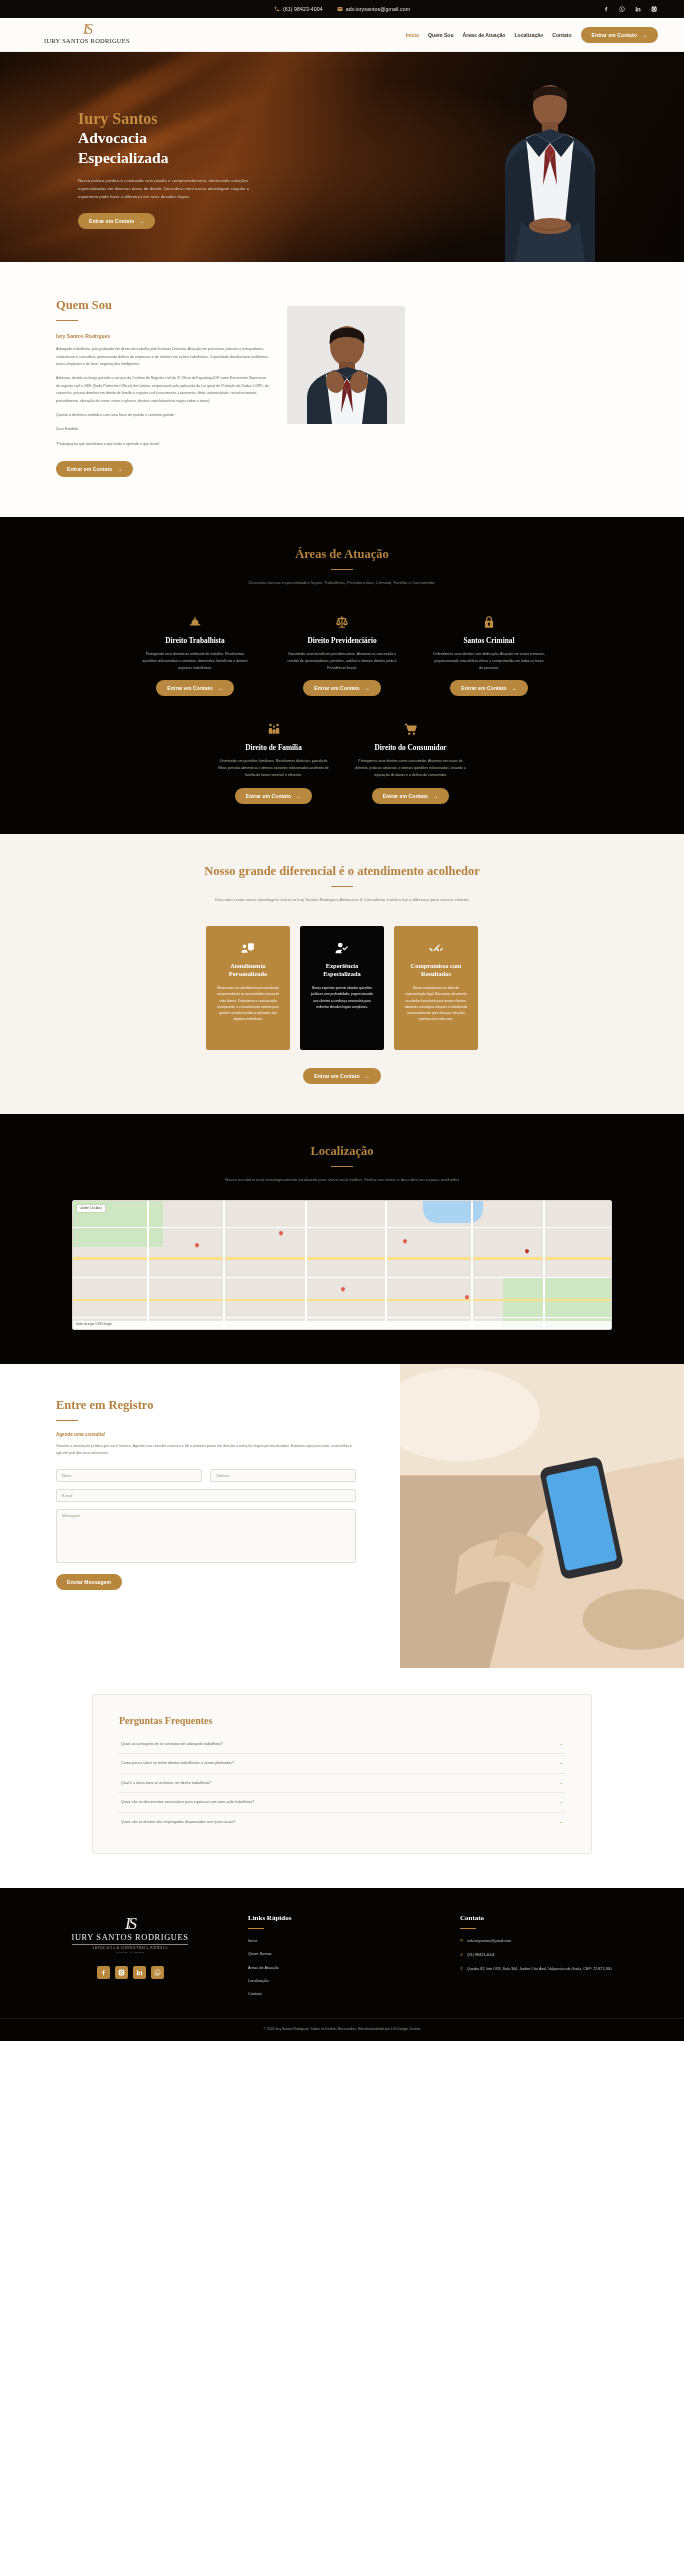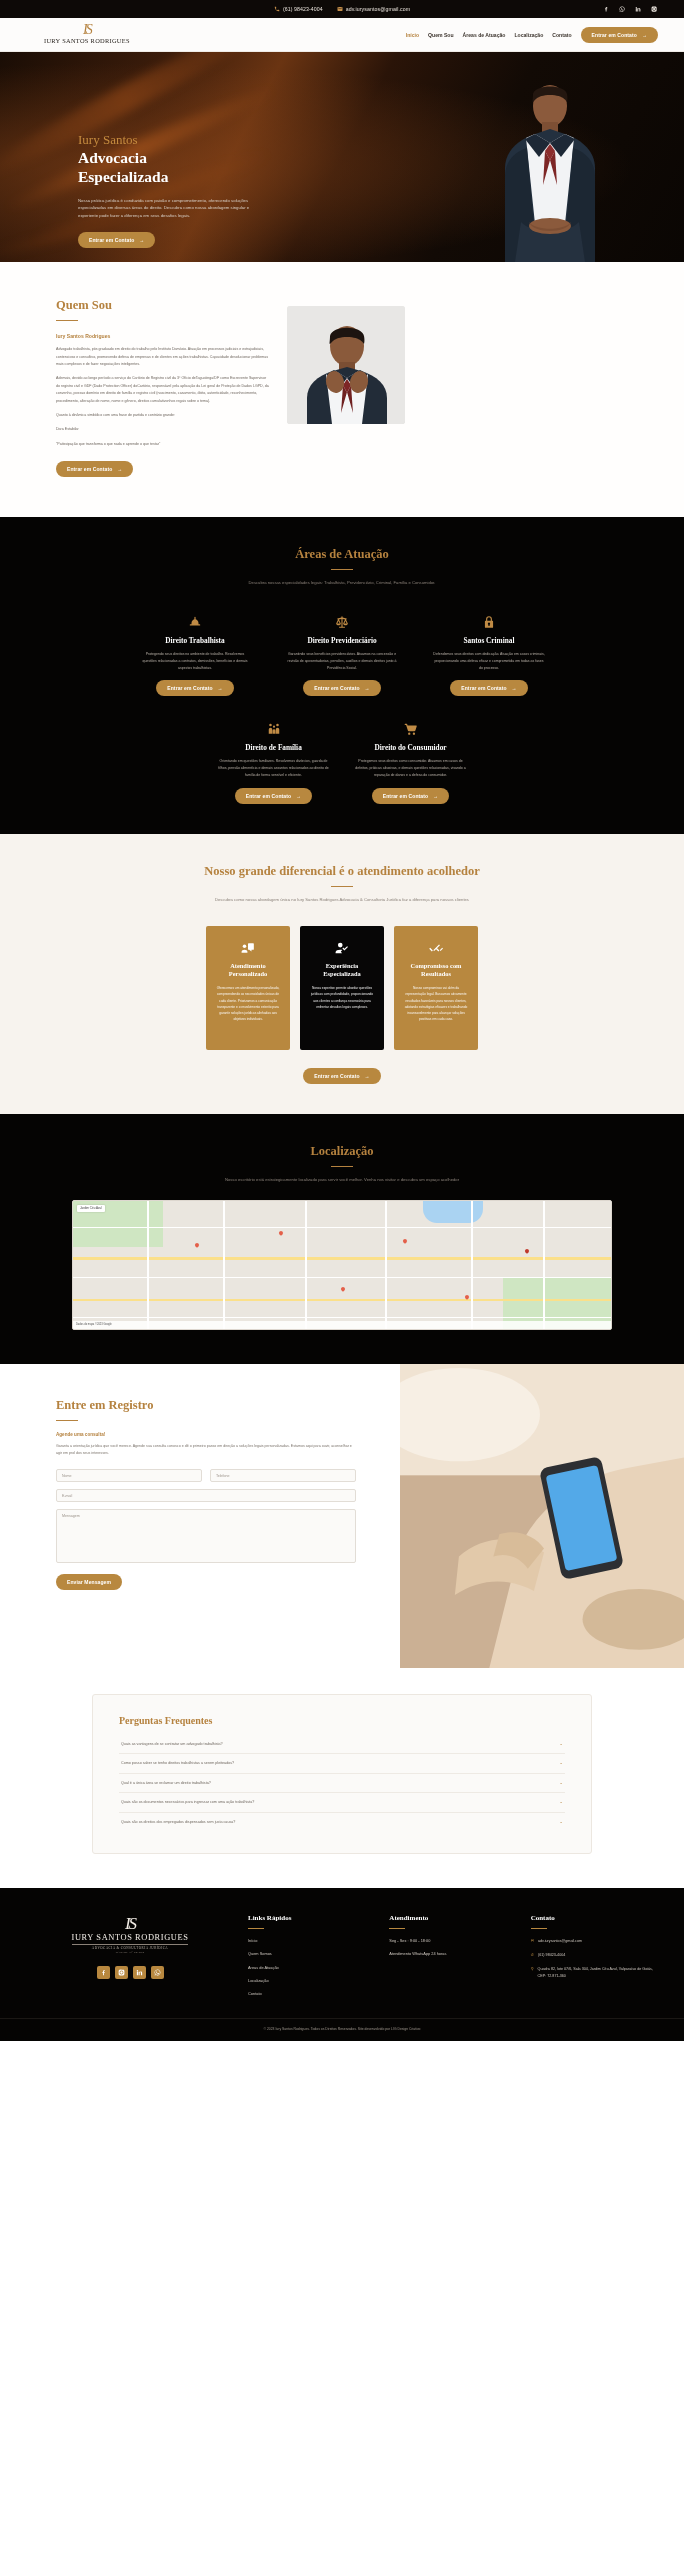--- a/index.html
+++ b/index.html
@@ -46,21 +46,21 @@
       radial-gradient(ellipse 120% 80% at 18% 55%, rgba(140,70,25,.55), rgba(0,0,0,0) 62%),
       linear-gradient(118deg,#1a0d05 0%,#3d1d0b 22%,#6a3412 36%,#2a1408 50%,#120a05 68%,#0a0603 100%);
   }
   .hero .streak{position:absolute;border-radius:50%;filter:blur(5px);opacity:.55;}
   .s1{width:330px;height:26px;left:-40px;top:34px;transform:rotate(-28deg);background:linear-gradient(90deg,rgba(0,0,0,0),#9c4c18,rgba(0,0,0,0));}
   .s2{width:300px;height:18px;left:-10px;top:88px;transform:rotate(-24deg);background:linear-gradient(90deg,rgba(0,0,0,0),#b45b1d,rgba(0,0,0,0));}
   .s3{width:260px;height:14px;left:20px;top:138px;transform:rotate(-20deg);background:linear-gradient(90deg,rgba(0,0,0,0),#8a4415,rgba(0,0,0,0));}
   .s4{width:240px;height:10px;left:-30px;top:172px;transform:rotate(-14deg);background:linear-gradient(90deg,rgba(0,0,0,0),#6e3511,rgba(0,0,0,0));}
   .hero-wrap{position:relative;display:flex;height:100%;z-index:3;}
   .hero-copy{width:250px;padding:58px 0 0 78px;}
-  .hero-name{font-family:"Liberation Serif",serif;font-size:13px;font-weight:normal;color:#c58b3f;line-height:1.15;margin-top:23px;}
+  .hero-name{font-family:"Liberation Serif",serif;font-size:16px;font-weight:bold;color:#c58b3f;line-height:1.15;}
   .hero-h1{font-family:"Liberation Serif",serif;font-size:15.5px;font-weight:bold;color:#fff;line-height:1.18;margin-top:1px;}
   .hero-p{font-size:4.3px;color:#d8cfc6;line-height:1.85;margin-top:10px;width:175px;}
   .hero .btn{margin-top:12px;}
   .hero-photo{
     position:absolute;right:26px;bottom:0;width:215px;height:190px;
   }
   
   .fig{position:absolute;left:0;bottom:0;width:100%;height:100%;}
   
   .sec{padding:30px 26px;}
@@ -558,26 +558,20 @@
   <div class="fcol">
     <h4>Links Rápidos</h4>
     <div class="rule"></div>
     <a href="#">Início</a>
     <a href="#">Quem Somos</a>
     <a href="#">Áreas de Atuação</a>
     <a href="#">Localização</a>
     <a href="#">Contato</a>
   </div>
 
-  <div class="fcol">
-    <h4>Atendimento</h4>
-    <div class="rule"></div>
-    <p>Seg - Sex : 9:00 - 18:00</p>
-    <p>Atendimento WhatsApp 24 horas</p>
-  </div>
 
   <div class="fcol">
     <h4>Contato</h4>
     <div class="rule"></div>
     <div class="fcontact">
       <span class="fico">✉</span>
       <span class="ftxt">adv.iurysantos@gmail.com</span>
     </div>
     <div class="fcontact">
       <span class="fico">✆</span>

